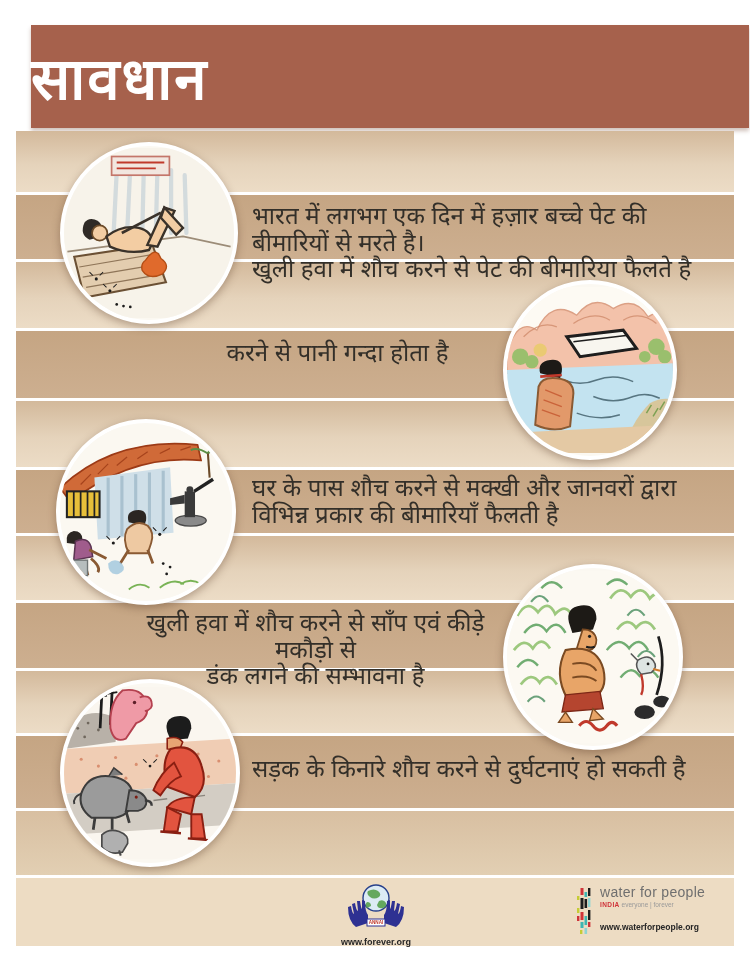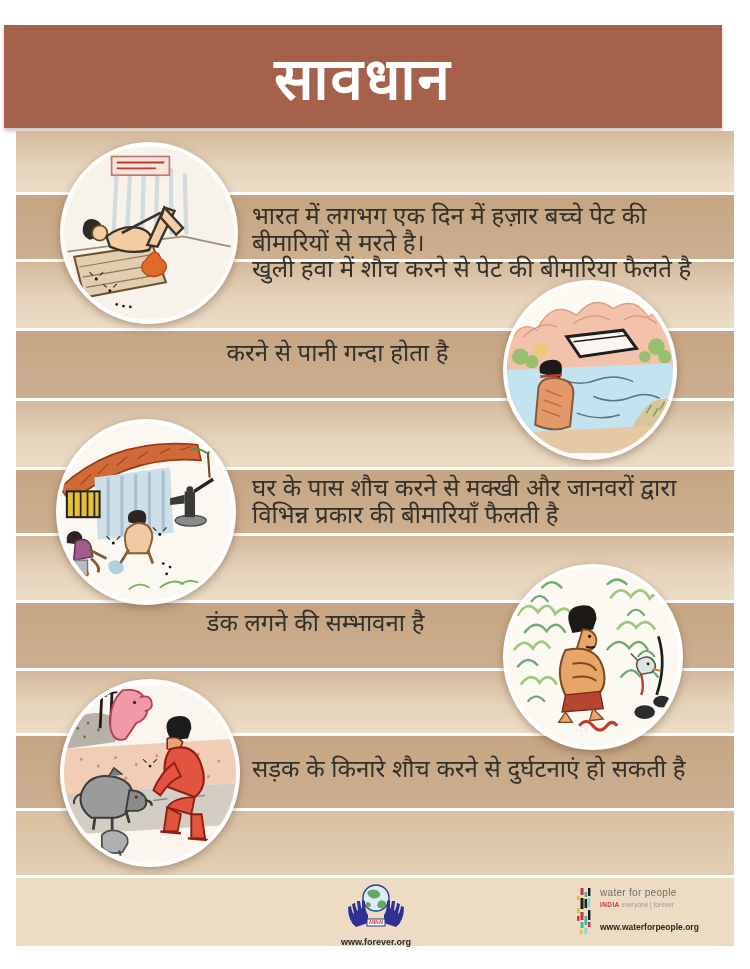--- a/index.html
+++ b/index.html
@@ -1,21 +1,21 @@
 <!DOCTYPE html>
 <html><head>
 <meta charset="utf-8">
 <style>
   html,body{margin:0;padding:0;background:#ffffff;}
   .poster{position:relative;width:750px;height:969px;margin:0 auto;background:#ffffff;overflow:hidden;
           font-family:"Liberation Sans","DejaVu Sans",sans-serif;}
 
   
-  .title-bar{position:absolute;left:4px;top:25px;width:718px;height:103px;background:#a6614c;
-             display:flex;align-items:center;justify-content:center;
+  .title-bar{position:absolute;left:31px;top:25px;width:718px;height:103px;background:#a6614c;
+             display:flex;align-items:center;
              box-shadow:0 3px 4px rgba(120,80,60,.35);}
   .title-bar h1{margin:0;color:#ffffff;font-size:58px;font-weight:700;letter-spacing:2px;
                 font-family:"Liberation Serif","DejaVu Serif",serif;}
 
   
   .stripe{position:absolute;left:16px;width:718px;}
   .stripe.light{background:linear-gradient(180deg,#d3b99b 0%,#e5d3bb 55%,#ecdcc6 100%);}
   .stripe.dark{background:linear-gradient(180deg,#c5a583 0%,#cdaf90 100%);}
   .stripe.mid{background:linear-gradient(180deg,#d8bfa1 0%,#e2cfb3 100%);}
   .stripe.footer-band{background:#eddcc3;}
@@ -28,21 +28,21 @@
   
   .circle{position:absolute;border-radius:50%;background:#fbf8f1;border:4px solid #ffffff;
           box-shadow:0 3px 9px rgba(90,60,40,.4);overflow:hidden;}
   .circle svg{display:block;width:100%;height:100%;}
 
   
   .logo-block{position:absolute;text-align:center;}
   .logo-url{font-size:9px;font-weight:700;color:#262626;margin-top:2px;white-space:nowrap;}
   .wfp-block{position:absolute;display:flex;align-items:flex-start;text-align:left;}
   .wfp-text{margin-left:8px;}
-  .wfp-name{color:#6f6f6f;font-size:10px;letter-spacing:.3px;line-height:13px;}
+  .wfp-name{color:#6f6f6f;font-size:14px;letter-spacing:.3px;line-height:13px;}
   .wfp-tagline{margin-top:2px;font-size:6.5px;color:#9a9a9a;}
   .wfp-tagline .brand{color:#cf3339;font-weight:700;letter-spacing:.4px;}
   .wfp-url{margin-top:14px;font-size:8.5px;font-weight:700;color:#262626;white-space:nowrap;}
 </style>
 </head>
 <body>
 
 <div class="poster">
 
   <div class="title-bar">
@@ -67,20 +67,21 @@
     <span>खुली हवा में शौच करने से पेट की बीमारिया फैलते है</span>
   </div>
   <div class="caption center" style="left:175px;top:340px;width:325px;">
     <span>करने से पानी गन्दा होता है</span>
   </div>
   <div class="caption" style="left:252px;top:475px;width:440px;">
     <span>घर के पास शौच करने से मक्खी और जानवरों द्वारा</span>
     <span>विभिन्न प्रकार की बीमारियाँ फैलती है</span>
   </div>
   <div class="caption center" style="left:128px;top:610px;width:375px;">
+    <span>खुली हवा में शौच करने से साँप एवं कीड़े मकौड़ो से</span>
     <span>डंक लगने की सम्भावना है</span>
   </div>
   <div class="caption" style="left:252px;top:756px;width:470px;">
     <span>सड़क के किनारे शौच करने से दुर्घटनाएं हो सकती है</span>
   </div>
 
   <div class="circle" style="left:60px;top:142px;width:170px;height:174px;">
     <svg viewBox="0 0 100 100">
       <rect width="100" height="100" fill="#f7f3ea"></rect>
       <g stroke="#b7c6d2" stroke-width="2.5" opacity="0.55" stroke-linecap="round">

